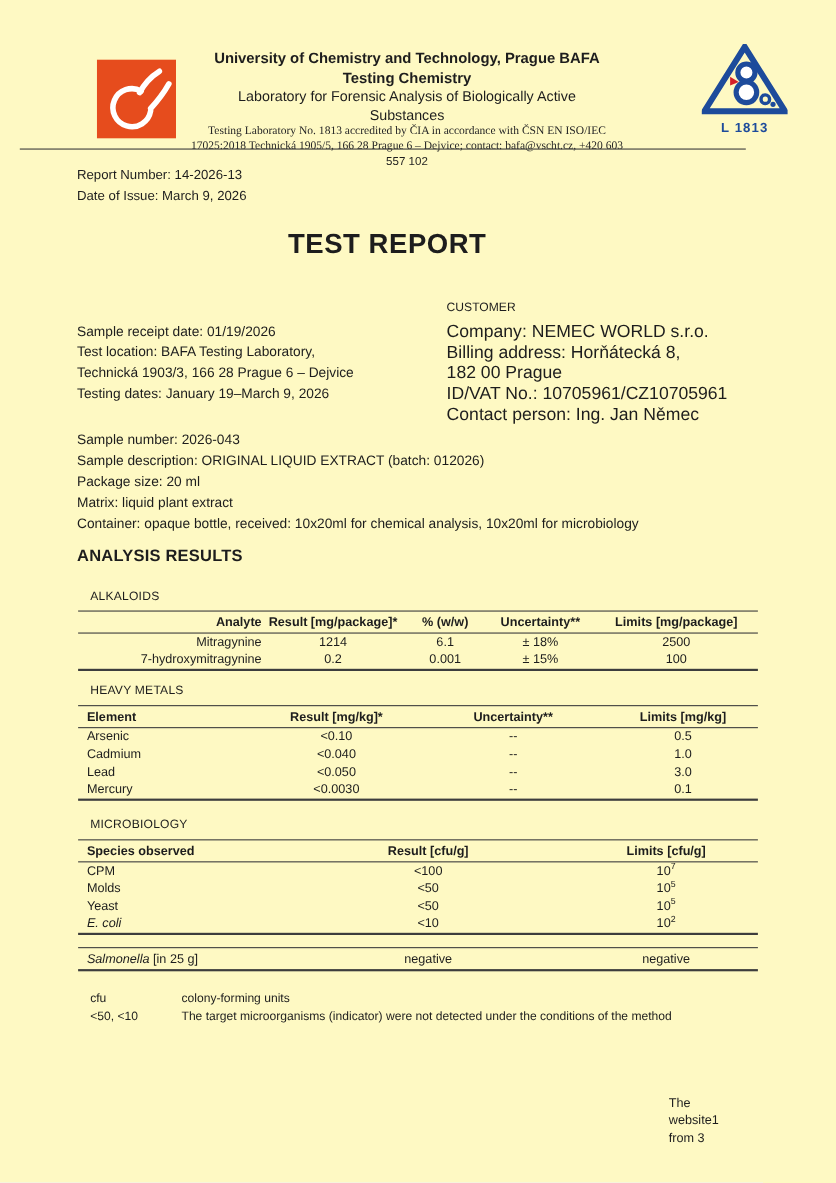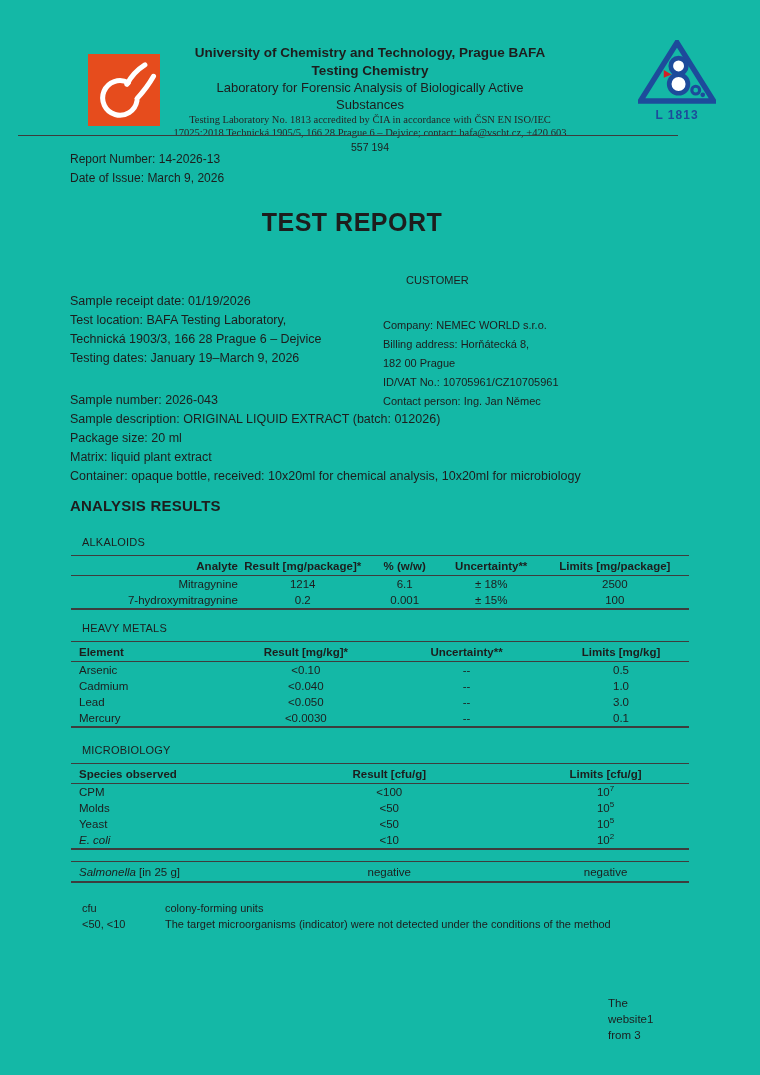--- a/index.html
+++ b/index.html
@@ -1,17 +1,17 @@
 <!DOCTYPE html>
 <html><head>
 <meta charset="utf-8">
 <style>
   html,body{margin:0;padding:0;background:#f2f2f2;}
   .page{
-    position:relative;width:760px;height:1075px;background:#14b8a6;
+    position:relative;width:760px;height:1075px;background:#fef9c3;
     font-family:"Liberation Sans", sans-serif;color:#1d1d1d;overflow:hidden;
     margin:0 auto;
   }
   
   .uct-logo{position:absolute;left:88px;top:54px;width:72px;height:72px;}
   .cia-logo{position:absolute;left:636px;top:40px;width:82px;text-align:center;}
   .cia-mark-text{font-size:12px;font-weight:bold;color:#1d4b9b;margin-top:-2px;letter-spacing:1px;}
   .header-text{position:absolute;left:135px;top:44px;width:470px;text-align:center;}
   .h-org{font-size:13.5px;font-weight:bold;line-height:17.5px;}
   .h-lab{font-size:13px;line-height:17px;}
@@ -19,21 +19,21 @@
   .header-rule{position:absolute;left:18px;top:135px;width:660px;border-top:1.5px solid #3c3c3c;}
   .f557{position:absolute;left:135px;top:141px;width:470px;text-align:center;font-size:10.5px;}
   .report-meta{position:absolute;left:70px;top:150px;font-size:12px;line-height:19px;}
   .report-meta b{font-weight:normal;}
   
   .title{position:absolute;left:0;top:208px;width:704px;text-align:center;
          font-size:25px;font-weight:bold;letter-spacing:.5px;}
   
   .left-info{position:absolute;left:70px;top:292px;font-size:12.5px;line-height:19px;}
   .customer-label{position:absolute;left:406px;top:274px;font-size:11px;}
-  .customer-info{position:absolute;left:383px;top:292px;font-size:11px;line-height:19px;margin-top:24px;}
+  .customer-info{position:absolute;left:406px;top:292px;font-size:16px;line-height:19px;}
   .sample-info{position:absolute;left:70px;top:391px;font-size:12.5px;line-height:19px;}
   .analysis-heading{position:absolute;left:70px;top:497px;font-size:15px;font-weight:bold;letter-spacing:.2px;}
   
   .sec-label{position:absolute;font-size:11px;letter-spacing:.2px;}
   .rtable{position:absolute;left:71px;width:618px;border-top:1.2px solid #3d3d3d;border-bottom:2px solid #3d3d3d;font-size:11.5px;}
   .trow{display:flex;align-items:center;height:16px;}
   .thead{height:19px;font-weight:bold;border-bottom:1.8px solid #3d3d3d;}
   .cell{text-align:center;}
   .cell.cl{text-align:left;padding-left:8px;box-sizing:border-box;}
   .it{font-style:italic;}
@@ -79,21 +79,21 @@
       <circle cx="52" cy="33" r="10" fill="#ffffff" stroke="#1d4b9b" stroke-width="6"></circle>
       <circle cx="52" cy="56" r="12" fill="#ffffff" stroke="#1d4b9b" stroke-width="6"></circle>
       <path d="M 33 38 L 43 44 L 33 48 Z" fill="#d42027"></path>
       <circle cx="74" cy="64" r="5" fill="none" stroke="#1d4b9b" stroke-width="4"></circle>
       <circle cx="83" cy="70" r="3" fill="#1d4b9b"></circle>
     </svg>
     <div class="cia-mark-text">L 1813</div>
   </div>
 
   <div class="header-rule"></div>
-  <div class="f557">557 194</div>
+  <div class="f557">557 102</div>
 
   <div class="report-meta">
     <div><span>Report Number: </span><b>14-2026-13</b></div>
     <div><span>Date of Issue: </span><b>March 9, 2026</b></div>
   </div>
 
   <div class="title">TEST REPORT</div>
 
   <div class="left-info" id="left-info">
       <div>Sample receipt date: 01/19/2026</div>

